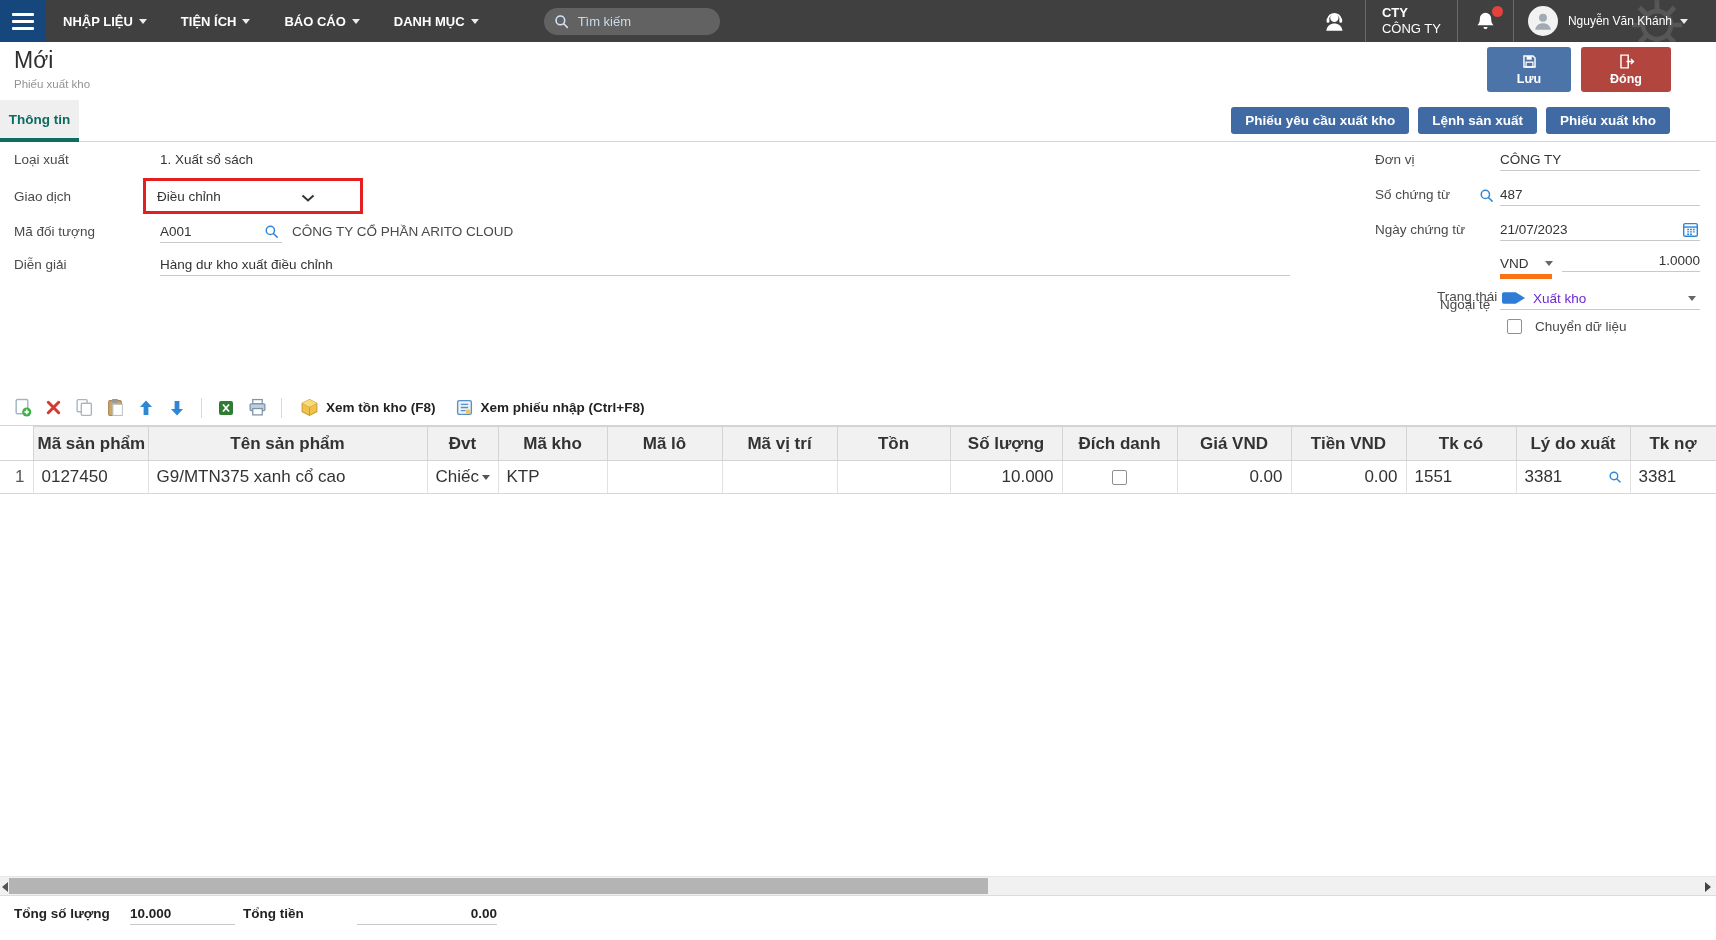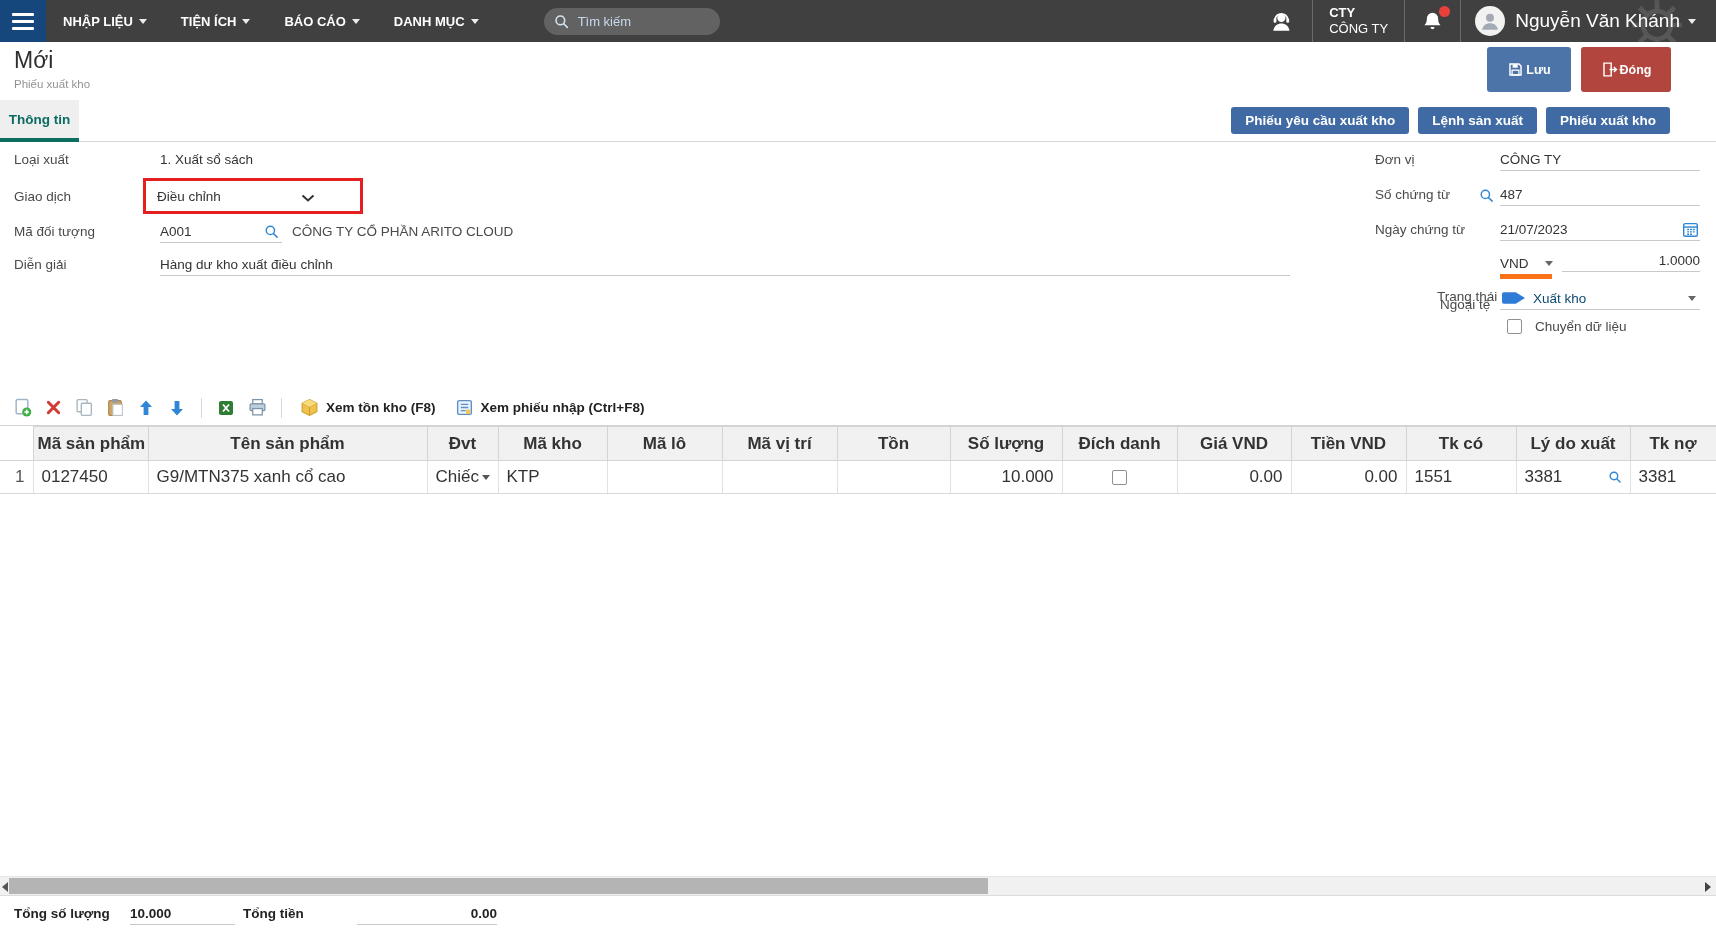--- a/index.html
+++ b/index.html
@@ -27,28 +27,28 @@
   .nav-ic{padding:0 16px;display:flex;align-items:center;cursor:pointer;height:42px;position:relative;}
   .company{display:flex;flex-direction:column;justify-content:center;color:#fff;
            padding:0 16px;height:42px;line-height:1.25;cursor:pointer;}
   .company .code{font-weight:bold;font-size:13px;}
   .company .name{font-size:13px;}
   .bell-wrap{position:relative;}
   .badge{position:absolute;top:6px;right:10px;width:11px;height:11px;border-radius:50%;
          background:#e8413c;}
   .avatar{width:30px;height:30px;border-radius:50%;background:#f2f2f2;display:flex;
           align-items:center;justify-content:center;overflow:hidden;margin:0 10px 0 14px;}
-  .username{color:#fff;font-size:19px;display:flex;align-items:center;gap:8px;
-            padding-right:20px;cursor:pointer;}
+  .username{color:#fff;font-size:12px;display:flex;align-items:center;gap:8px;
+            padding-right:28px;cursor:pointer;}
   .gear-mark{position:absolute;right:28px;top:-6px;opacity:.12;pointer-events:none;}
 
   
   .page-title{position:absolute;left:14px;top:47px;font-size:23px;color:#2e2e2e;}
   .page-subtitle{position:absolute;left:14px;top:78px;font-size:11.5px;color:#939393;}
-  .hbtn{position:absolute;top:47px;height:45px;border-radius:3px;display:flex;flex-direction:row;
+  .hbtn{position:absolute;top:47px;height:45px;border-radius:3px;display:flex;flex-direction:column;
         align-items:center;justify-content:center;gap:2px;color:#fff;font-size:12.5px;
         font-weight:bold;cursor:pointer;}
   .btn-save{left:1487px;width:84px;background:#4d74a9;}
   .btn-close{left:1581px;width:90px;background:#b3453f;}
 
   
   .tabstrip{position:absolute;top:100px;left:0;width:1716px;height:42px;background:#fff;
             border-bottom:1px solid #d6d6d6;box-sizing:border-box;}
   .tab-info{position:absolute;left:0;top:0;width:79px;height:38px;background:#efefef;
             border-bottom:4px solid #0b6e5f;color:#0c6b60;font-weight:bold;font-size:13.5px;
@@ -64,21 +64,21 @@
           font-size:13.5px;color:#333;box-sizing:content-box;}
   .r{text-align:right;}
   .redbox{position:absolute;left:143px;top:178px;width:220px;height:36px;border:3px solid #e3201f;
           box-sizing:border-box;display:flex;align-items:center;background:#fff;cursor:pointer;}
   .redbox .txt{margin-left:11px;font-size:13.5px;color:#333;}
   .redbox svg{position:absolute;left:155px;top:13px;}
   .srch{position:absolute;cursor:pointer;}
   .cal{position:absolute;cursor:pointer;}
   .status-field{position:absolute;left:1500px;top:287px;width:200px;height:22px;
                 border-bottom:1px solid #c9c9c9;display:flex;align-items:center;gap:6px;cursor:pointer;}
-  .status-field .txt{font-size:13.5px;color:#0c4a6e;}
+  .status-field .txt{font-size:13.5px;color:#6d28d9;}
   .caret-d{width:0;height:0;border-left:4.5px solid transparent;border-right:4.5px solid transparent;
            border-top:5.5px solid #666;}
   .checkbox{width:15px;height:15px;border:1px solid #8f8f8f;border-radius:2px;background:#fff;
             box-sizing:border-box;cursor:pointer;}
   .ngoaite{position:absolute;left:1500px;top:252px;width:52px;height:22px;border-bottom:5px solid #f97316;
            display:flex;align-items:center;gap:16px;cursor:pointer;font-size:13.5px;color:#333;}
 
   
   .dtabstrip{position:absolute;top:357px;left:0;width:1716px;height:33px;background:#fff;
              border-bottom:1px solid #e3e3e3;box-sizing:border-box;}

